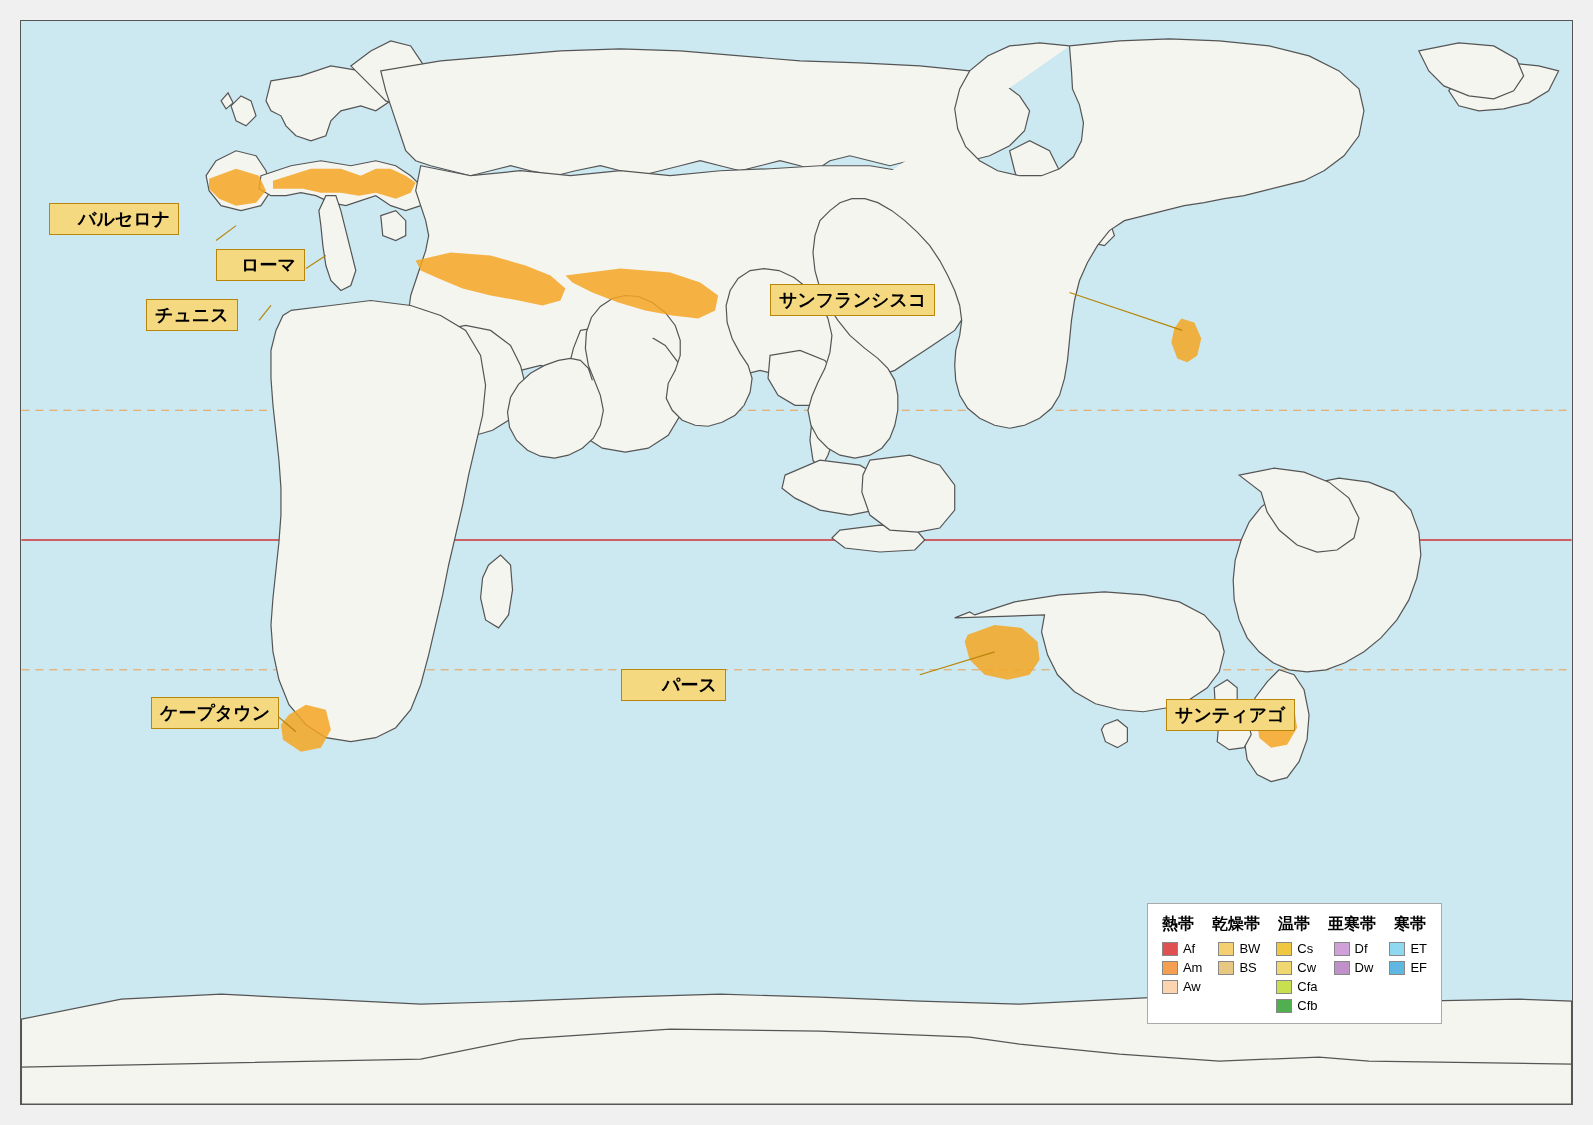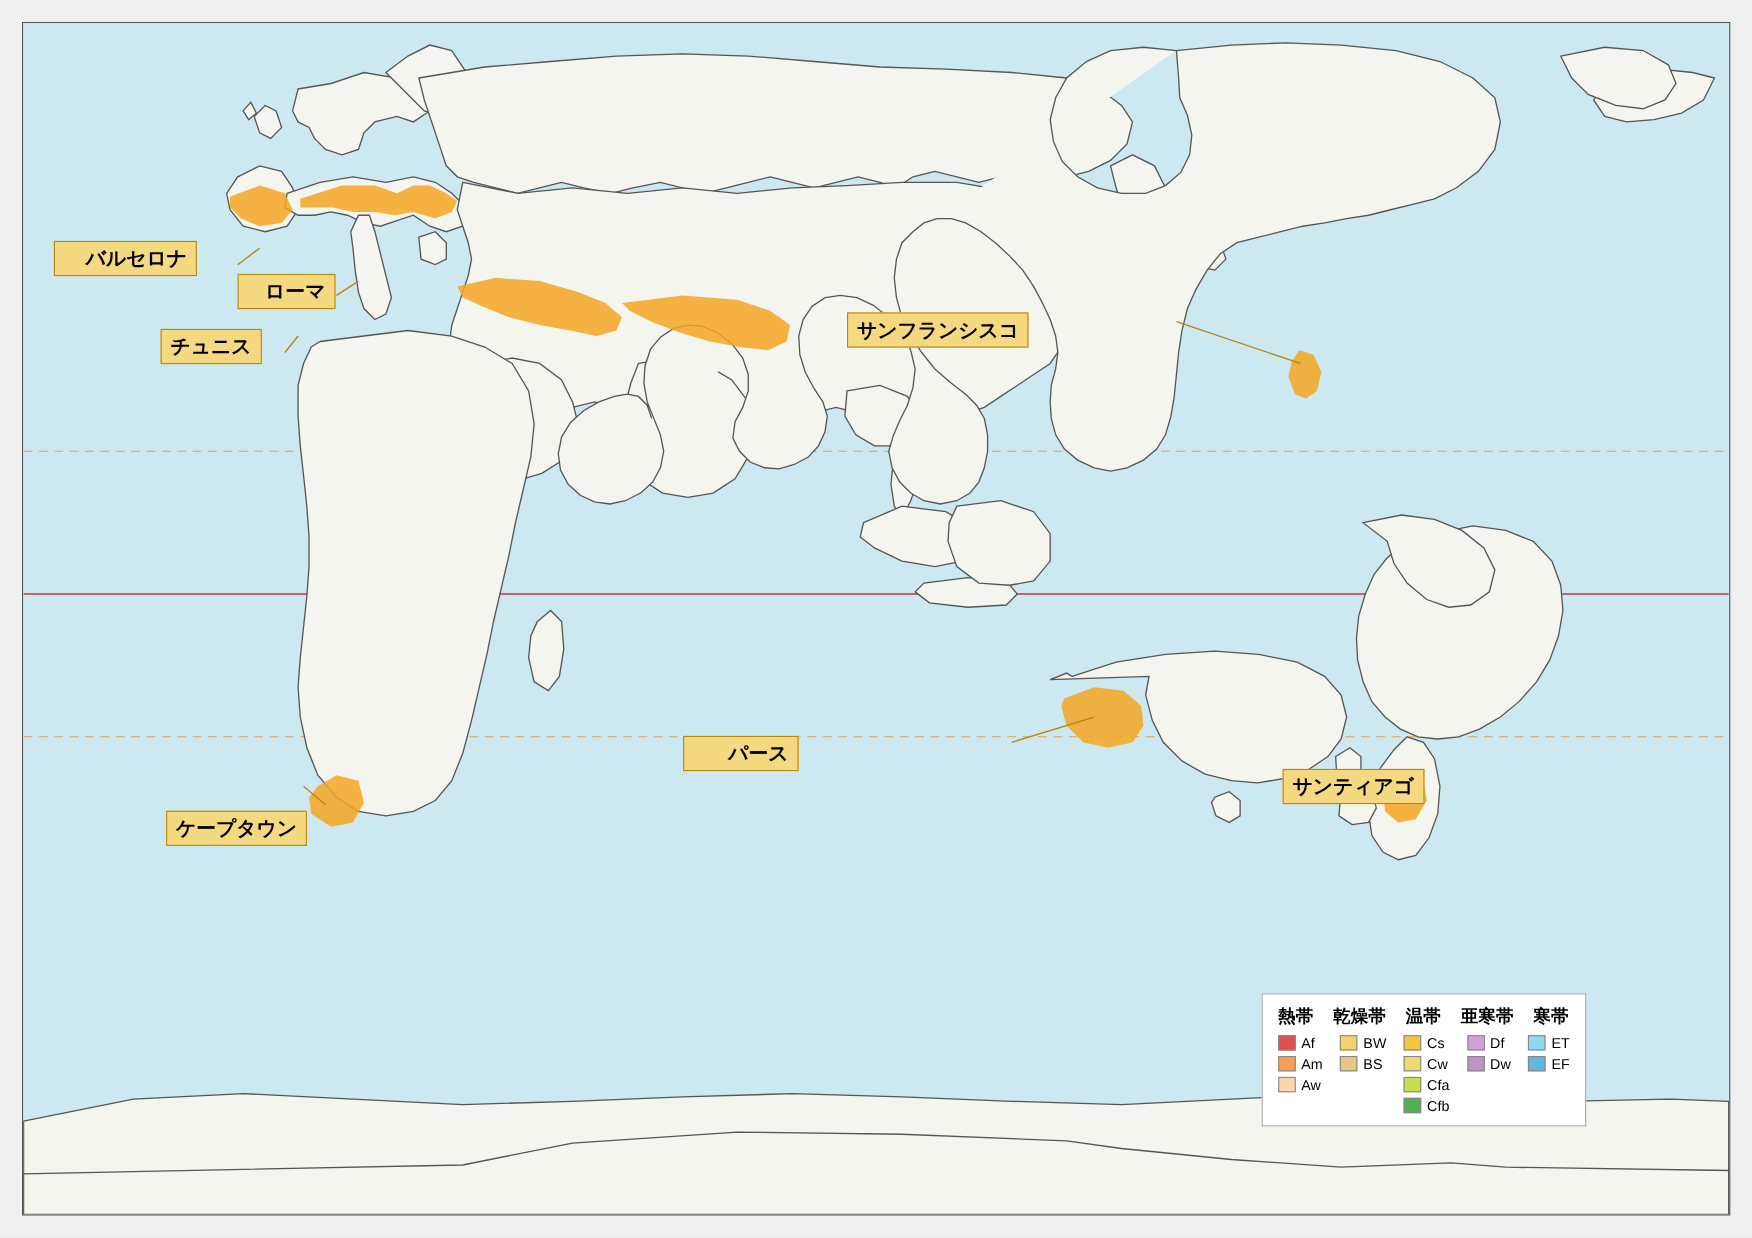--- a/index.html
+++ b/index.html
@@ -58,20 +58,21 @@
       font-size: 16px;
       font-weight: bold;
     }
     .legend-col {
       display: flex;
       flex-direction: column;
       gap: 4px;
     }
     .legend-item {
       display: flex;
+      align-items: center;
       gap: 5px;
       font-size: 13px;
     }
     .legend-box {
       width: 16px;
       height: 14px;
       border: 1px solid #888;
       flex-shrink: 0;
     }
   </style>
@@ -299,29 +300,29 @@
     <line x1="1163" y1="310" x2="1050" y2="272" stroke="#b8860b" stroke-width="1.2"></line>
 
     <line x1="275" y1="712" x2="255" y2="695" stroke="#b8860b" stroke-width="1.2"></line>
 
     <line x1="975" y1="632" x2="900" y2="655" stroke="#b8860b" stroke-width="1.2"></line>
 
     <line x1="1258" y1="710" x2="1258" y2="686" stroke="#b8860b" stroke-width="1.2"></line>
 
   </svg>
 
-  <div class="city-label" style="left: 28px; top: 198px; padding-left: 28px;">バルセロナ</div>
+  <div class="city-label" style="left: 28px; top: 182px; padding-left: 28px;">バルセロナ</div>
 
   <div class="city-label" style="left: 195px; top: 228px; padding-left: 24px;">ローマ</div>
 
   <div class="city-label" style="left: 125px; top: 278px;">チュニス</div>
 
   <div class="city-label" style="left: 749px; top: 263px;">サンフランシスコ</div>
 
-  <div class="city-label" style="left: 130px; top: 716px;">ケープタウン</div>
+  <div class="city-label" style="left: 130px; top: 676px;">ケープタウン</div>
 
   <div class="city-label" style="left: 600px; top: 648px; padding-left: 40px;">パース</div>
 
   <div class="city-label" style="left: 1145px; top: 678px;">サンティアゴ</div>
 
   <div id="legend">
     <div id="legend-title-row">
       <span>熱帯</span>
       <span>乾燥帯</span>
       <span>温帯</span>

